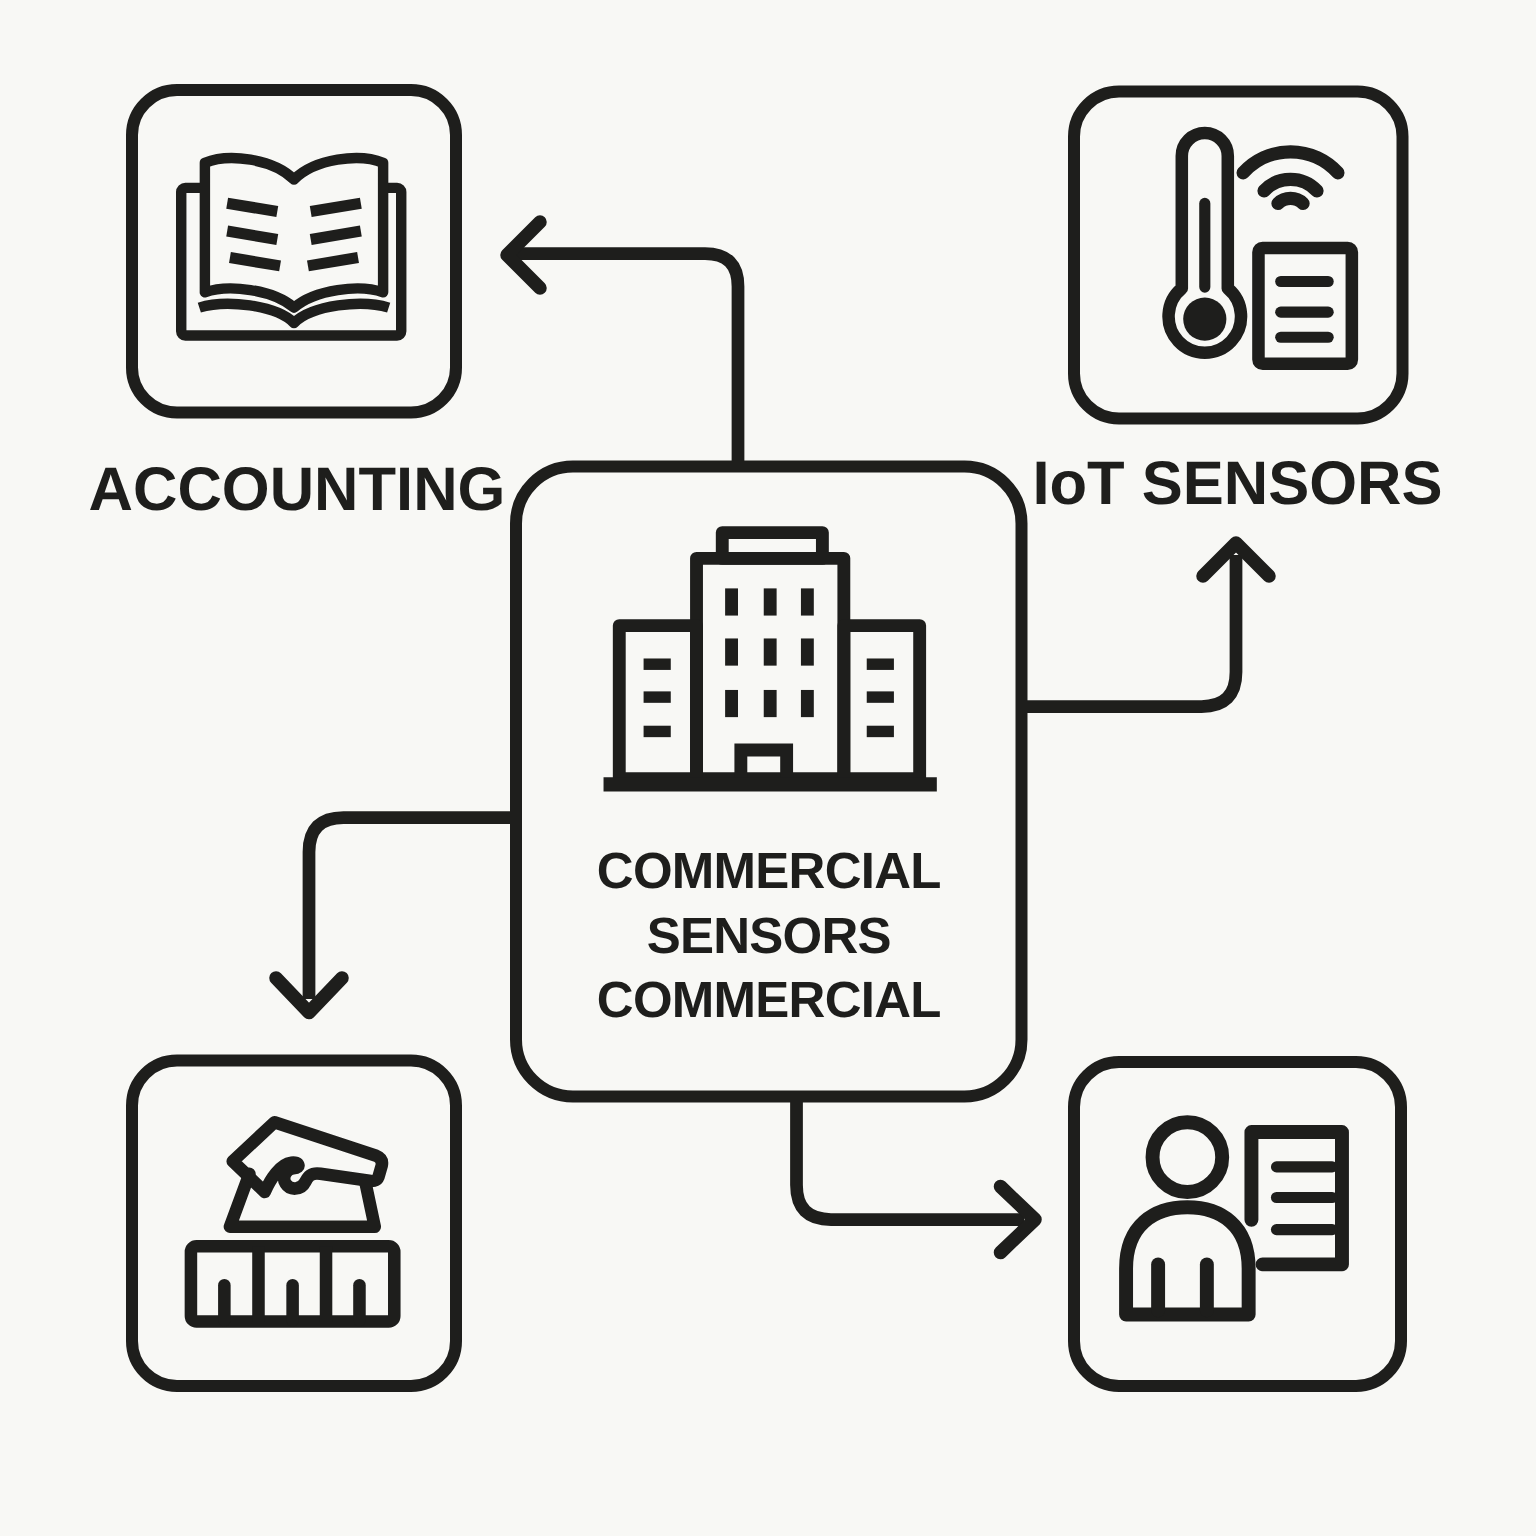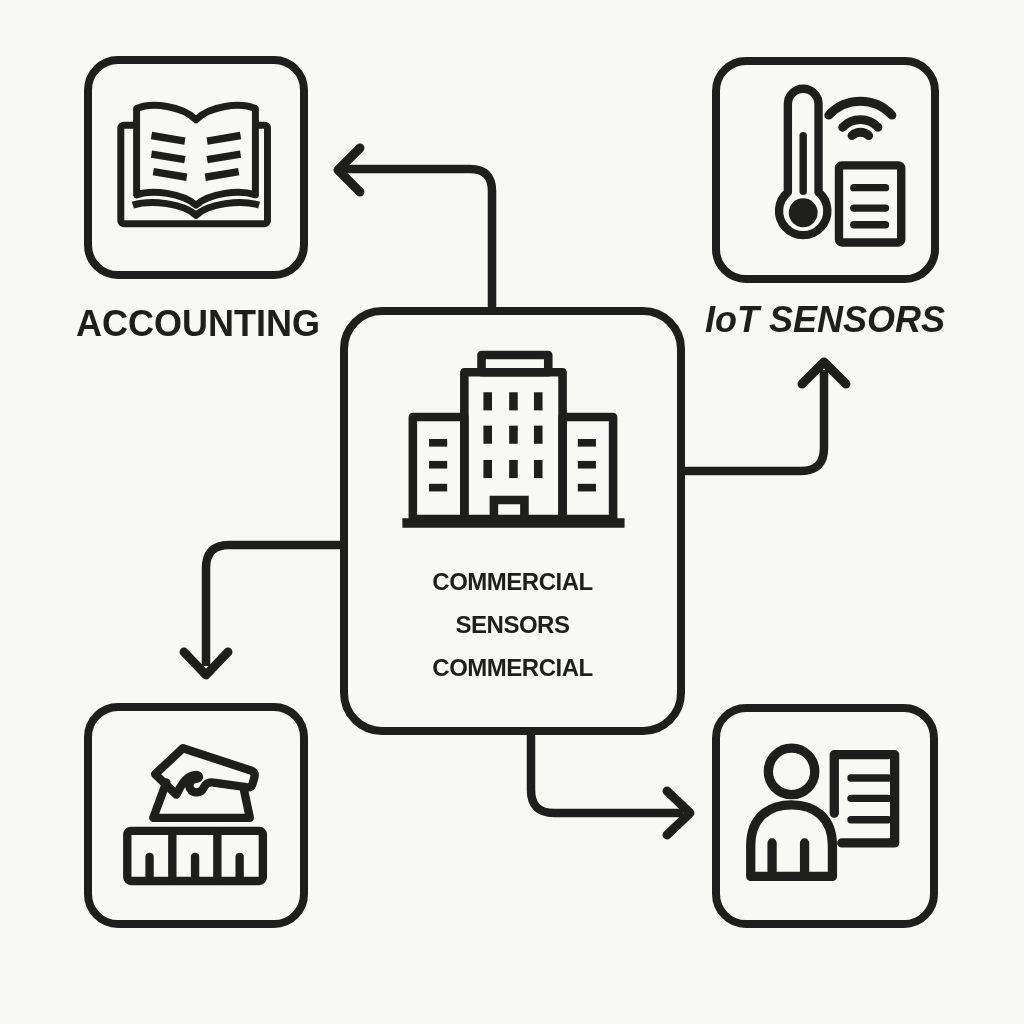--- a/index.html
+++ b/index.html
@@ -20,34 +20,34 @@
     border:8px solid var(--line-color);
     border-radius:34px;
     background:var(--bg-color);
   }
   .node.center{border-radius:42px;}
   .node svg{position:absolute;inset:0;width:100%;height:100%;}
   .lbl{
     position:absolute;
     text-align:center;
     font-weight:700;
-    font-size:36px;
+    font-size:41px;
     letter-spacing:0px;
     color:var(--line-color);
     white-space:nowrap;
   }
   .center-text{
     position:absolute;
     left:0;right:0;
     top:245px;
     text-align:center;
   }
   .center-text .line{
     font-weight:700;
-    font-size:24px;
+    font-size:34px;
     line-height:43px;
     letter-spacing:-0.5px;
     color:var(--line-color);
   }
   svg.connectors{position:absolute;inset:0;width:1024px;height:1024px;}
   .stroke{stroke:var(--line-color);fill:none;}
   .w8{stroke-width:8;}
   .w9{stroke-width:9;}
   .w10{stroke-width:10;}
   .rj{stroke-linejoin:round;}
@@ -109,21 +109,21 @@
         <path class="stroke rc" stroke-width="9.5" d="M 142,76 A 13 13 0 0 1 160,76"></path>
       </g>
       <g>
         <rect class="stroke rj w9" x="128" y="108" width="67" height="83" rx="3"></rect>
         <path class="stroke rc w8" d="M 144,132 H 178"></path>
         <path class="stroke rc w8" d="M 144,154 H 178"></path>
         <path class="stroke rc w8" d="M 144,172 H 178"></path>
       </g>
     </svg>
   </div>
-  <div class="lbl" style="left:660px;top:299px;width:330px;font-style:italic;">IoT SENSORS</div>
+  <div class="lbl" style="left:660px;top:299px;width:330px;">IoT SENSORS</div>
 
   <div class="node center" style="left:340px;top:307px;width:345px;height:428px;">
     <svg viewBox="0 0 345 428">
       <rect class="stroke rj w9" x="140" y="40" width="70" height="18"></rect>
       <rect class="stroke rj w9" x="122" y="58" width="103" height="154"></rect>
       <rect class="stroke rj w9" x="68" y="105" width="54" height="107"></rect>
       <rect class="stroke rj w9" x="225" y="105" width="53" height="107"></rect>
       <path class="stroke w9" d="M 153,212 V 192 H 185 V 212"></path>
       <g>
         <rect class="fillink" x="142" y="79" width="9" height="19"></rect>

